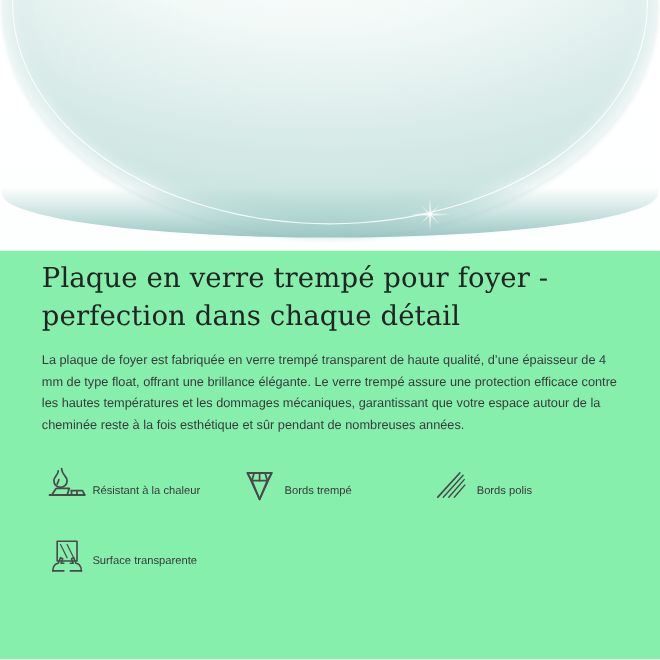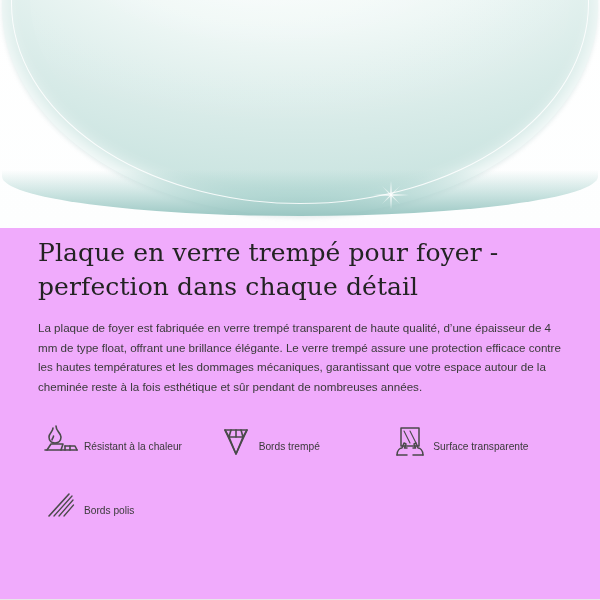--- a/index.html
+++ b/index.html
@@ -11,21 +11,21 @@
     height: 600px;
     overflow: hidden;
     background: #ffffff;
     font-family: "Liberation Sans", sans-serif;
     color: #2b2b2b;
   }
   .page {
     position: relative;
     width: 600px;
     height: 600px;
-    background: #f0abfc;
+    background: #86efac;
     box-sizing: border-box;
   }
 
   
   .hero {
     position: relative;
     width: 600px;
     height: 228px;
     overflow: hidden;
     background: linear-gradient(180deg, #ffffff 0%, #fdfefe 100%);
@@ -230,42 +230,42 @@
             <path d="M17 8 L15 15"></path>
             <path d="M27 8 L29 15"></path>
             <path d="M22 8 L22 15"></path>
           </svg>
         </div>
         <div class="feature-label">Bords trempé</div>
       </div>
 
       <div class="feature">
         <div class="feature-icon">
+          <svg width="44" height="40" viewBox="0 0 44 40" fill="none" stroke="#4a4a4a" stroke-width="1.6" stroke-linecap="round" stroke-linejoin="round">
+            <path d="M10 30 L30 8"></path>
+            <path d="M15 30 L33 10" stroke-width="1.3"></path>
+            <path d="M20 30 L34 14" stroke-width="1.3"></path>
+            <path d="M25 30 L34.5 19" stroke-width="1.3"></path>
+          </svg>
+        </div>
+        <div class="feature-label">Bords polis</div>
+      </div>
+
+      <div class="feature">
+        <div class="feature-icon">
           <svg width="44" height="40" viewBox="0 0 44 40" fill="none" stroke="#4a4a4a" stroke-width="1.5" stroke-linecap="round" stroke-linejoin="round">
             <rect x="13" y="6" width="18" height="18" fill="none"></rect>
             <path d="M16 9 L22 21" stroke-width="1.1"></path>
             <path d="M22 9 L28 21" stroke-width="1.1"></path>
             <path d="M9 33 C9 28, 12 26, 14 26 L16 21 L18 22 L16.5 26 L19 26" fill="none"></path>
             <path d="M35 33 C35 28, 32 26, 30 26 L28 21 L26 22 L27.5 26 L25 26" fill="none"></path>
             <path d="M9 33 L19 33"></path>
             <path d="M25 33 L35 33"></path>
           </svg>
         </div>
         <div class="feature-label">Surface transparente</div>
       </div>
 
-      <div class="feature">
-        <div class="feature-icon">
-          <svg width="44" height="40" viewBox="0 0 44 40" fill="none" stroke="#4a4a4a" stroke-width="1.6" stroke-linecap="round" stroke-linejoin="round">
-            <path d="M10 30 L30 8"></path>
-            <path d="M15 30 L33 10" stroke-width="1.3"></path>
-            <path d="M20 30 L34 14" stroke-width="1.3"></path>
-            <path d="M25 30 L34.5 19" stroke-width="1.3"></path>
-          </svg>
-        </div>
-        <div class="feature-label">Bords polis</div>
-      </div>
-
     </div>
   </div>
 
   <div class="bottom-rule"></div>
 </div>
 
 </body></html>

